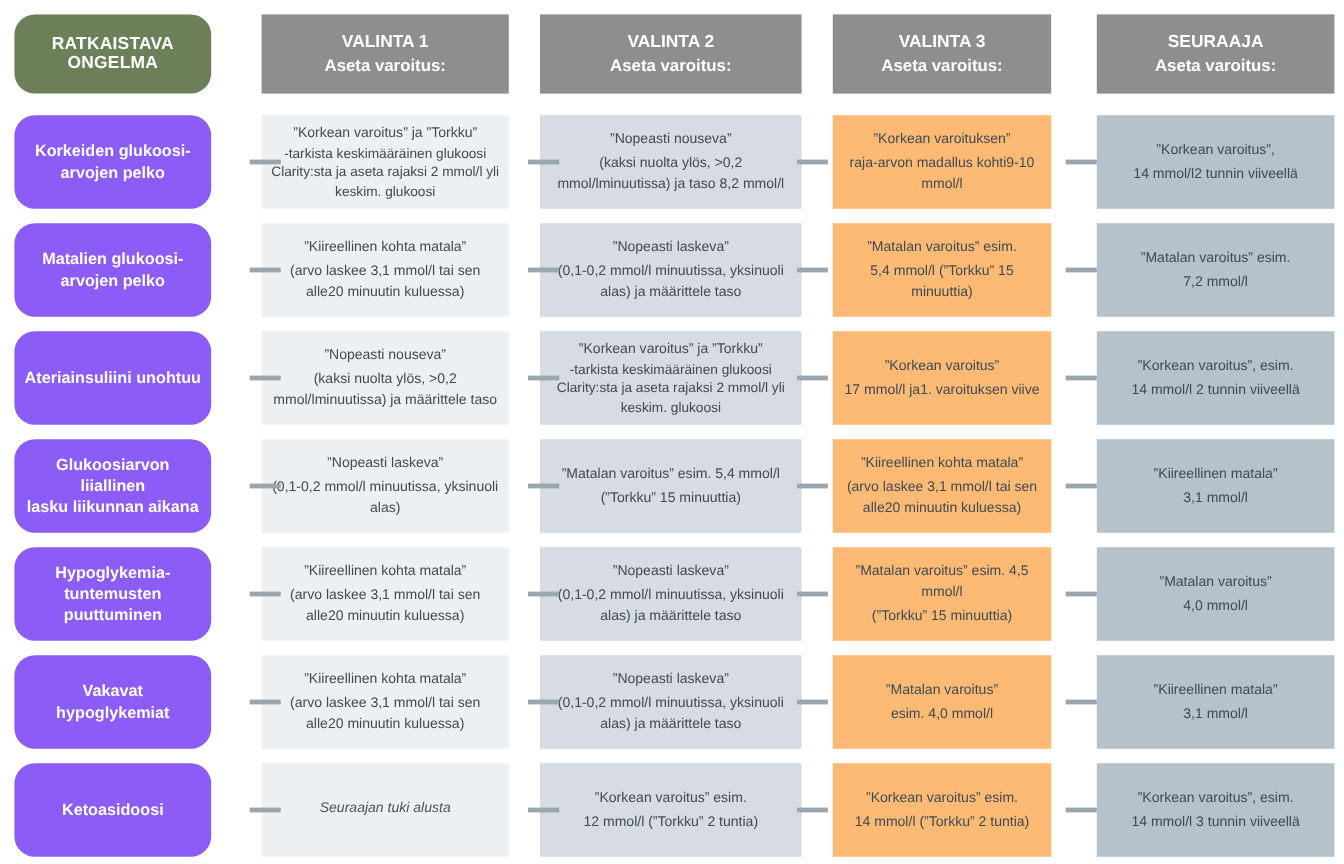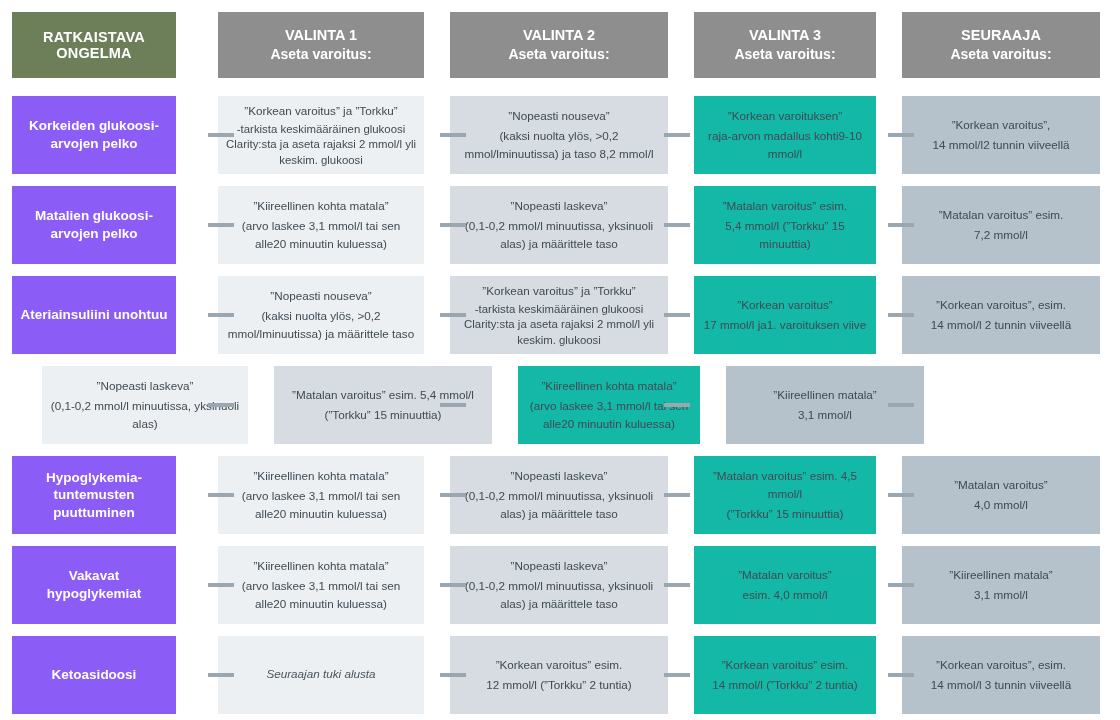--- a/index.html
+++ b/index.html
@@ -38,25 +38,25 @@
     position: relative;
     box-sizing: border-box;
     display: flex;
     align-items: center;
     justify-content: center;
     text-align: center;
     overflow: hidden;
   }
 
   
-  .col-problem { margin-left: 12px;  width: 164px; }
+  .col-problem { margin-left: 12px;  width: 164px; border-radius: 17px; }
   .col-1       { margin-left: 42px;  width: 206px; }
   .col-2       { margin-left: 26px;  width: 218px; }
   .col-3       { margin-left: 26px;  width: 182px; }
-  .col-4       { margin-left: 26px;  width: 198px; }
+  .col-4       { margin-left: 38px;  width: 198px; }
 
   
   .header-problem {
     background: #6d7f59;
     color: #ffffff;
     font-weight: bold;
     font-size: 14.5px;
     letter-spacing: .2px;
   }
   .header-choice {
@@ -84,21 +84,21 @@
   .cell-opt {
     color: #3f4a52;
     font-size: 11.7px;
     line-height: 1.55;
     padding: 6px 7px;
   }
   .cell-opt .txt { display: block; width: 100%; }
 
   .opt-1 { background: #edf0f2; }
   .opt-2 { background: #d6dce2; }
-  .opt-3 { background: #14b8a6; }
+  .opt-3 { background: #fdba74; }
   .opt-4 { background: #b5c1cb; }
 
   .cell-opt.empty-note {
     font-style: italic;
     color: #4a545c;
   }
 
   
   .cell-opt .lead { display: block; margin-bottom: 2px; }
   .cell-opt .tight { display: block; line-height: 1.35; font-size: 11.4px; }
@@ -215,20 +215,26 @@
       </div>
       <div class="cell cell-opt opt-4 col-4">
         <div class="txt"><span class="lead">”Korkean varoitus”, esim.</span><span class="">14 mmol/l 2 tunnin viiveellä</span></div>
       </div>
     </div>
     <div class="connector conn-a" style="top: 313px;"></div>
     <div class="connector conn-b" style="top: 313px;"></div>
     <div class="connector conn-c" style="top: 313px;"></div>
     <div class="connector conn-d" style="top: 313px;"></div>
     <div class="row body-row" style="top: 366px; height: 78px;">
+      <div class="cell cell-problem col-problem">
+        <div>
+          <div>Glukoosiarvon liiallinen</div>
+          <div>lasku liikunnan aikana</div>
+        </div>
+      </div>
       <div class="cell cell-opt opt-1 col-1">
         <div class="txt"><span class="lead">”Nopeasti laskeva”</span><span class="">(0,1-0,2 mmol/l minuutissa, yksi</span><span class="">nuoli alas)</span></div>
       </div>
       <div class="cell cell-opt opt-2 col-2">
         <div class="txt"><span class="lead">”Matalan varoitus” esim. 5,4 mmol/l</span><span class="">(”Torkku” 15 minuuttia)</span></div>
       </div>
       <div class="cell cell-opt opt-3 col-3">
         <div class="txt"><span class="lead">”Kiireellinen kohta matala”</span><span class="">(arvo laskee 3,1 mmol/l tai sen alle</span><span class="">20 minuutin kuluessa)</span></div>
       </div>
       <div class="cell cell-opt opt-4 col-4">

